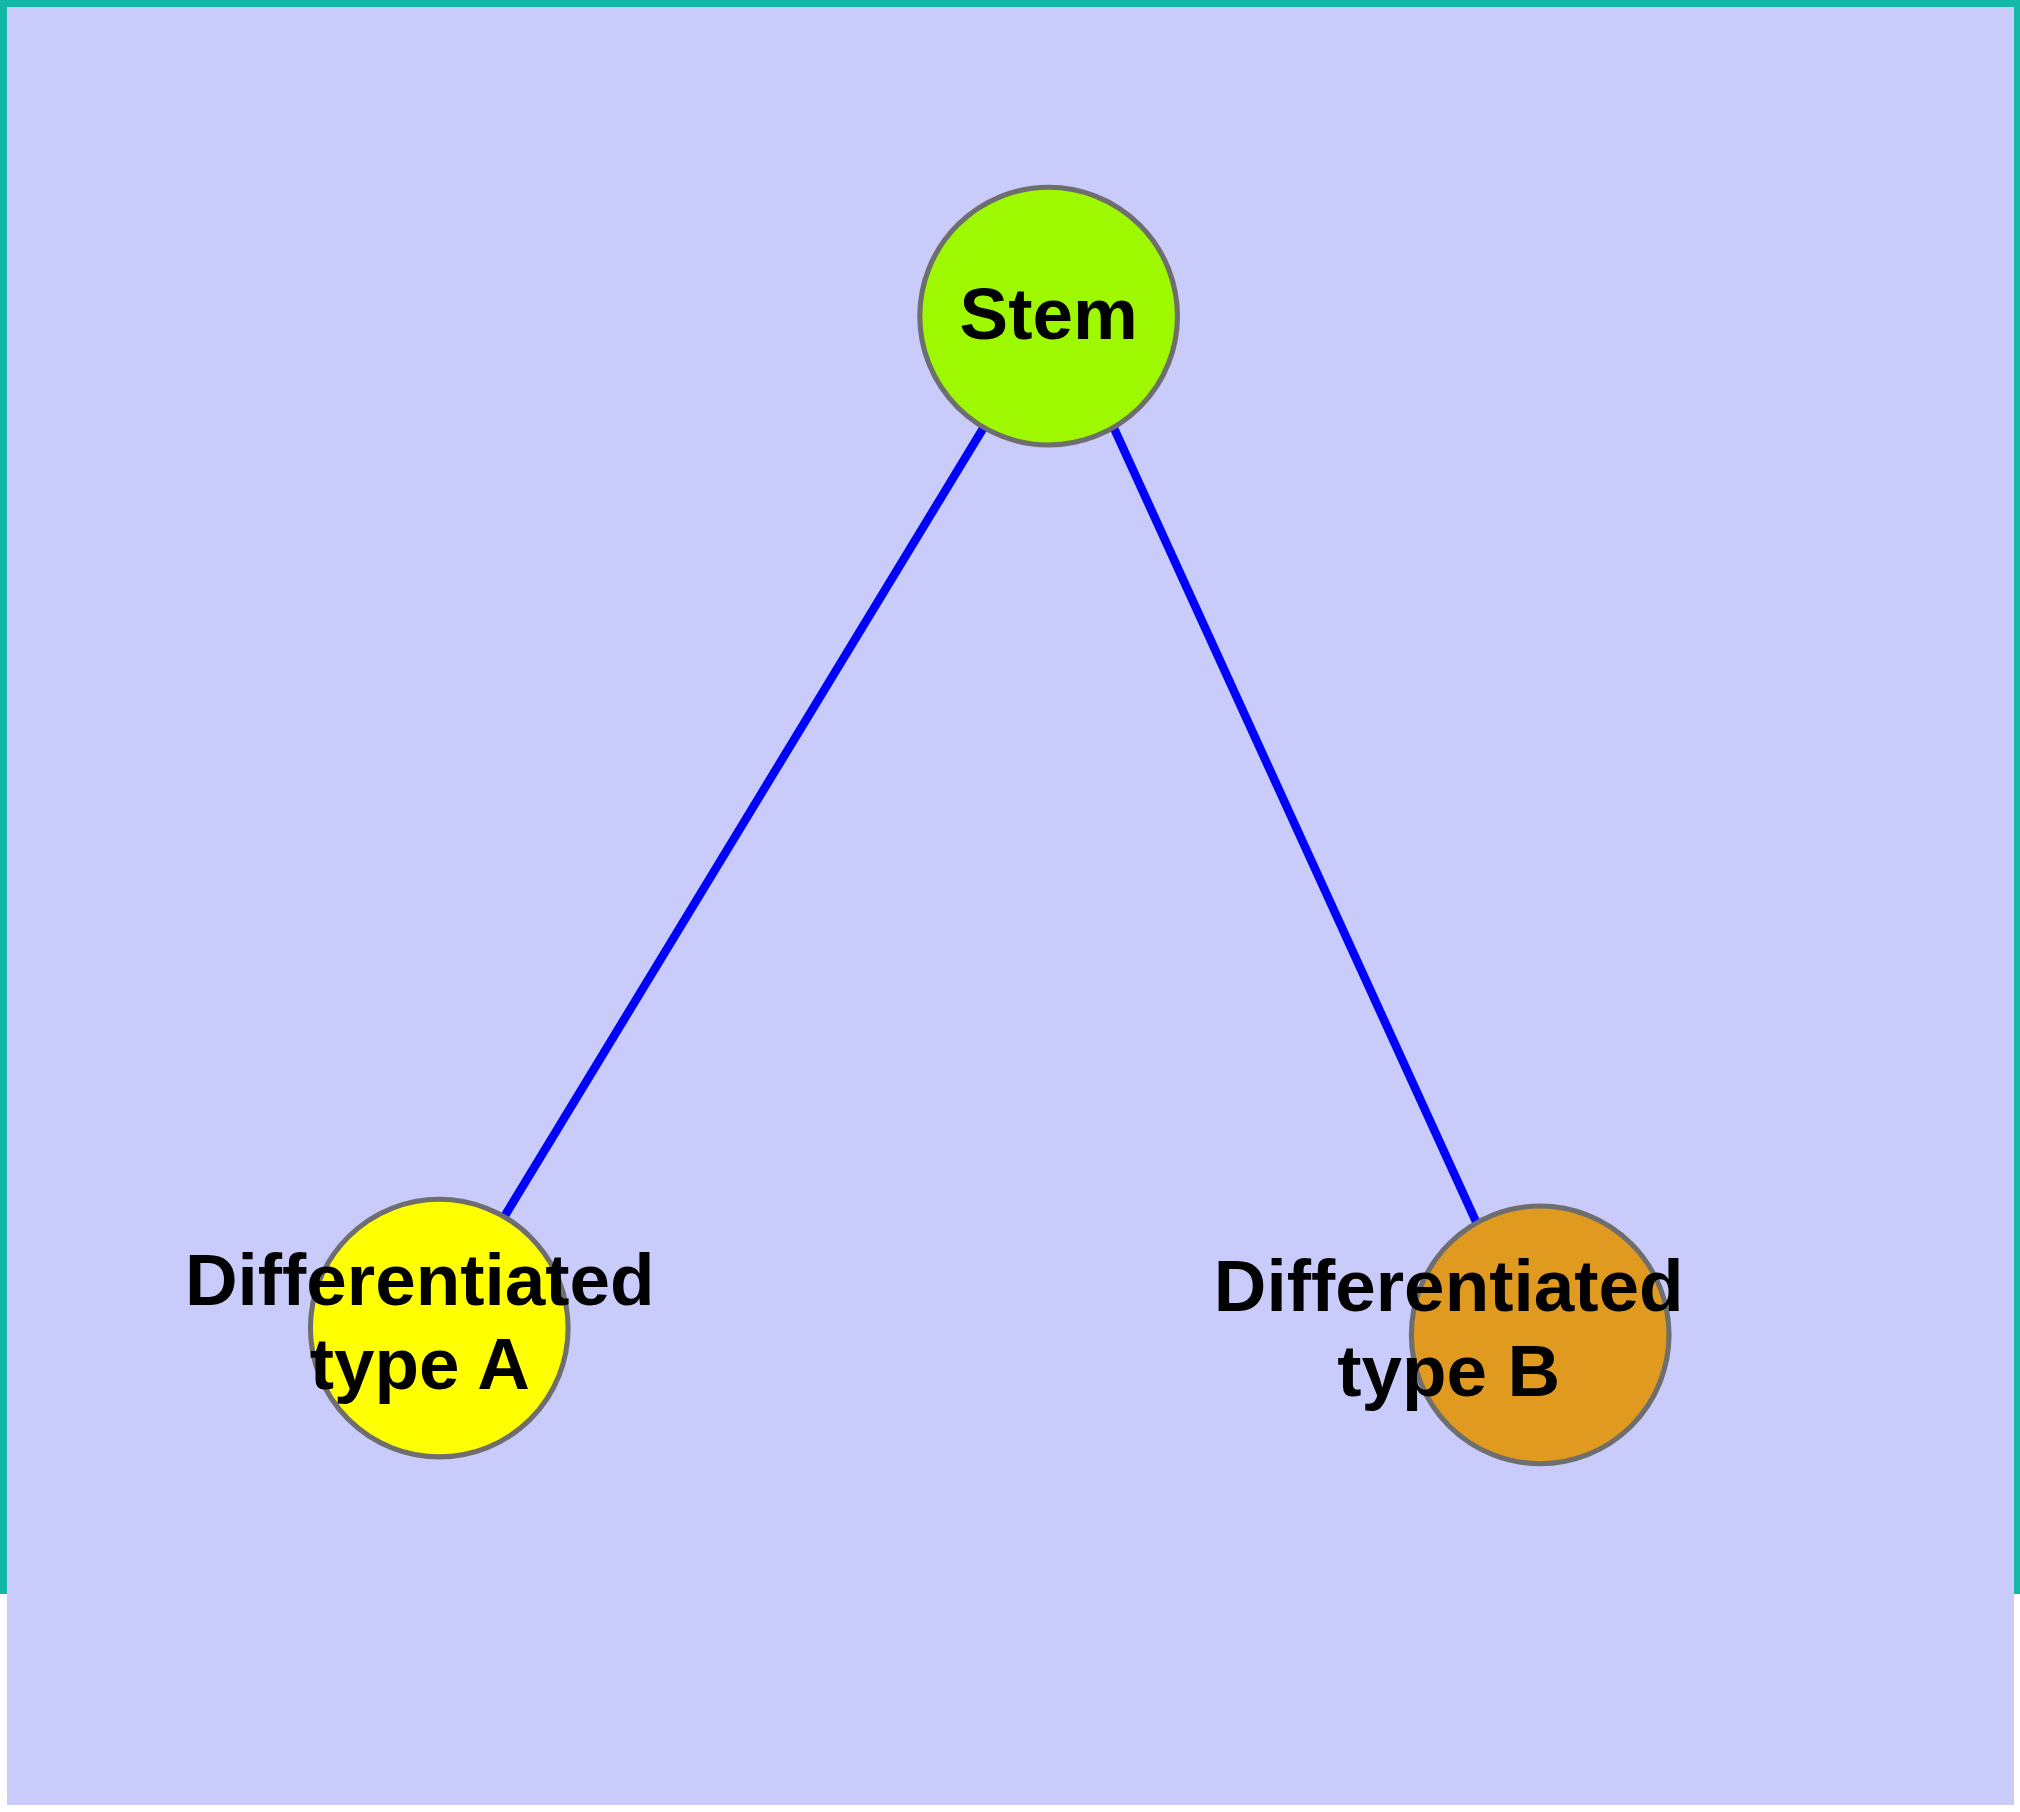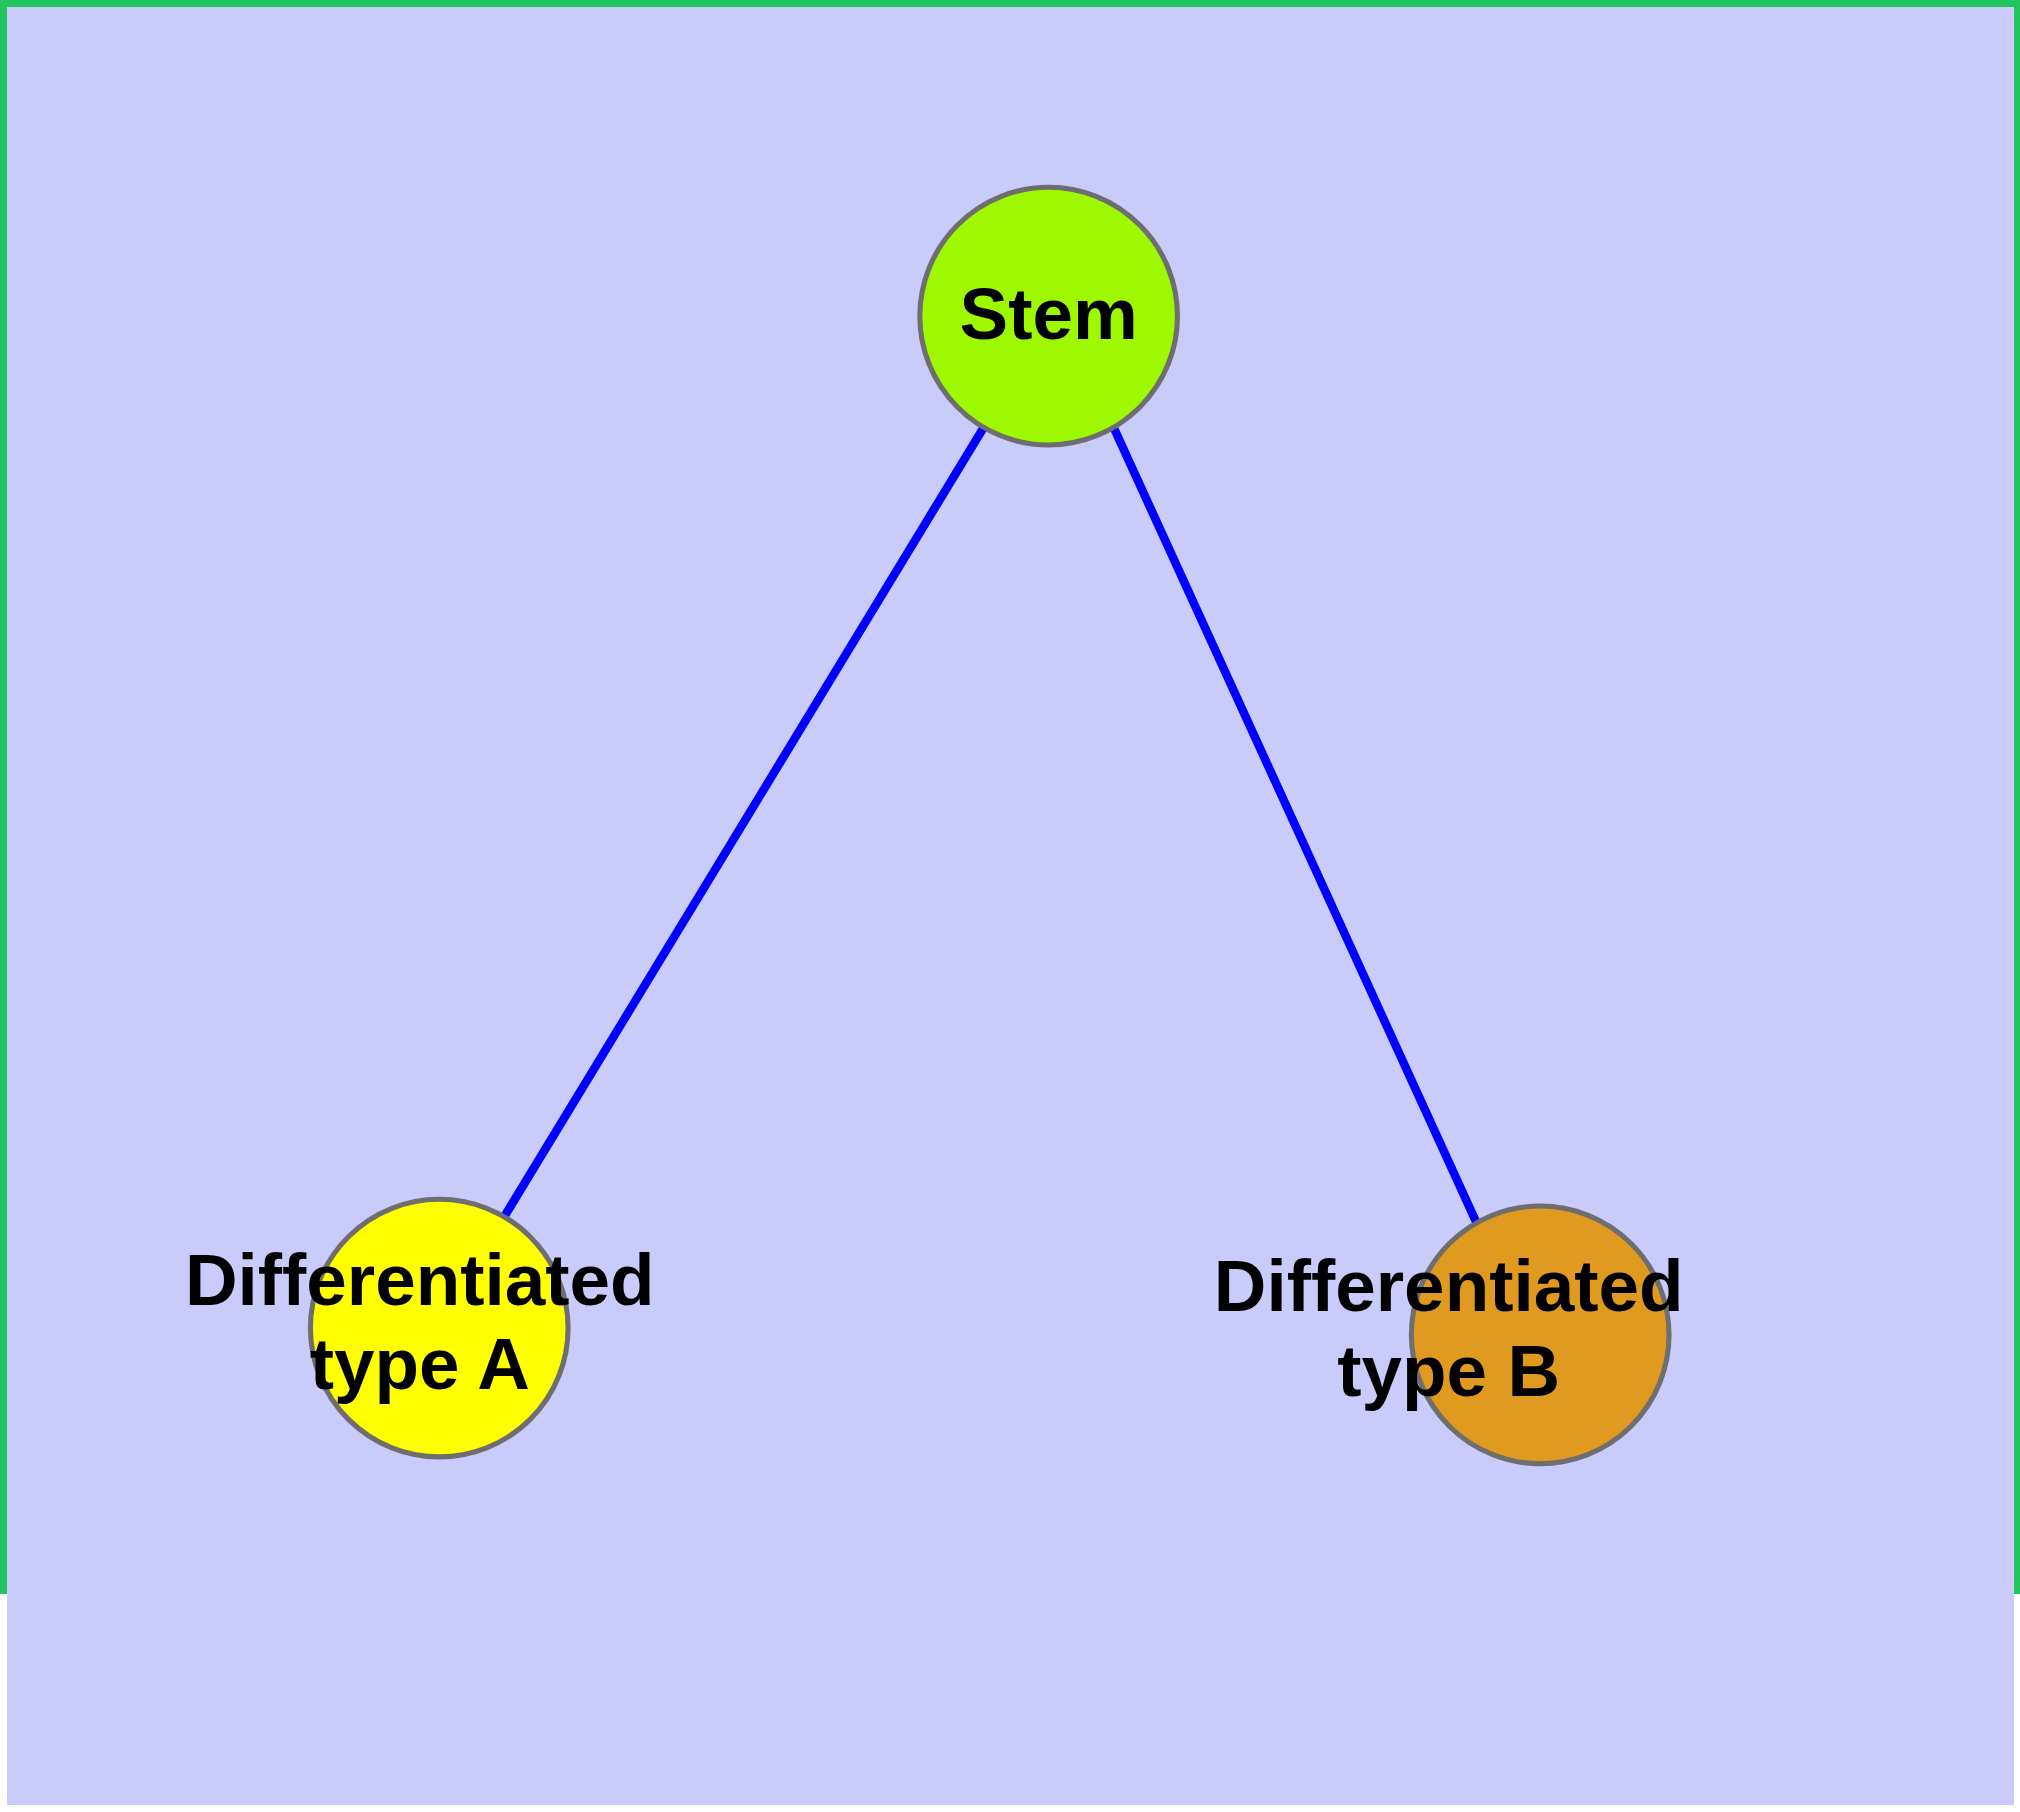--- a/index.html
+++ b/index.html
@@ -10,21 +10,21 @@
   body {
     width: 2021px;
     height: 1812px;
     overflow: hidden;
     font-family: "Liberation Sans", sans-serif;
   }
   #canvas {
     position: relative;
     width: 2021px;
     height: 1594px;
-    background: #22c55e;
+    background: #14b8a6;
     text-align: center;
   }
   #plot-area {
     position: absolute;
     left: 6.8px;
     top: 6.8px;
     width: 2007px;
     height: 1798px;
     background: #c9cbfa;
   }

